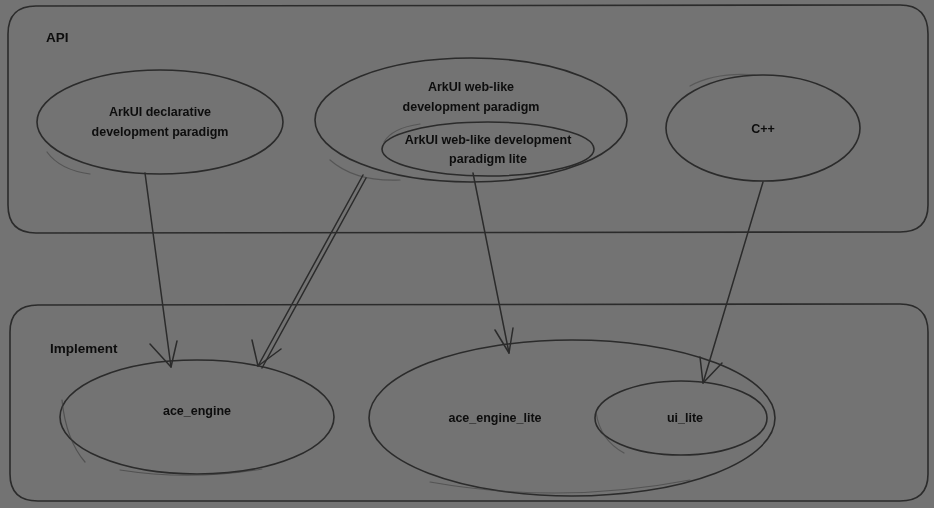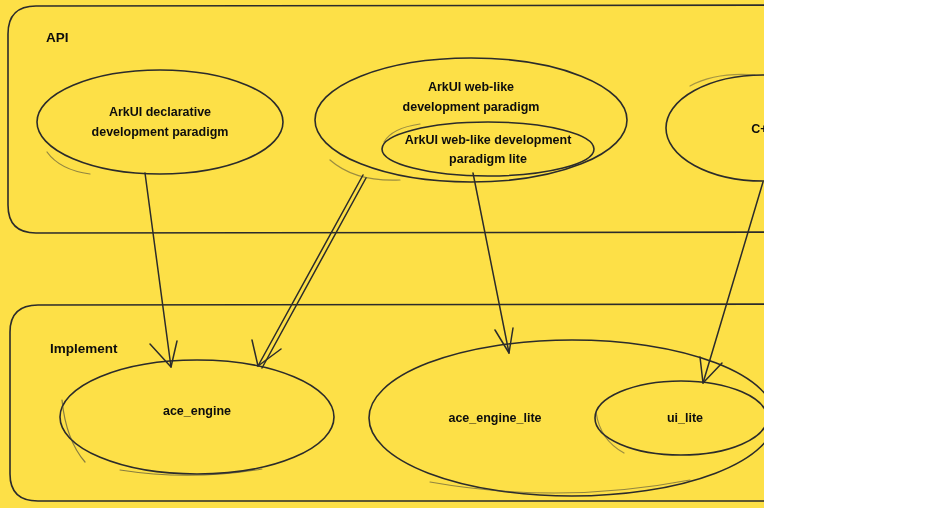--- a/index.html
+++ b/index.html
@@ -2,23 +2,23 @@
 <html><head>
 <meta charset="utf-8">
 <style>
   html, body {
     margin: 0;
     padding: 0;
     background: #ffffff;
   }
   #diagram-root {
     position: relative;
-    width: 764px;
+    width: 934px;
     height: 508px;
-    background: #fde047;
+    background: #737373;
     font-family: "Liberation Sans", sans-serif;
     overflow: hidden;
     text-decoration: underline;
   }
   svg#diagram-svg {
     display: block;
     width: 934px;
     height: 508px;
   }
   .shape-stroke {

